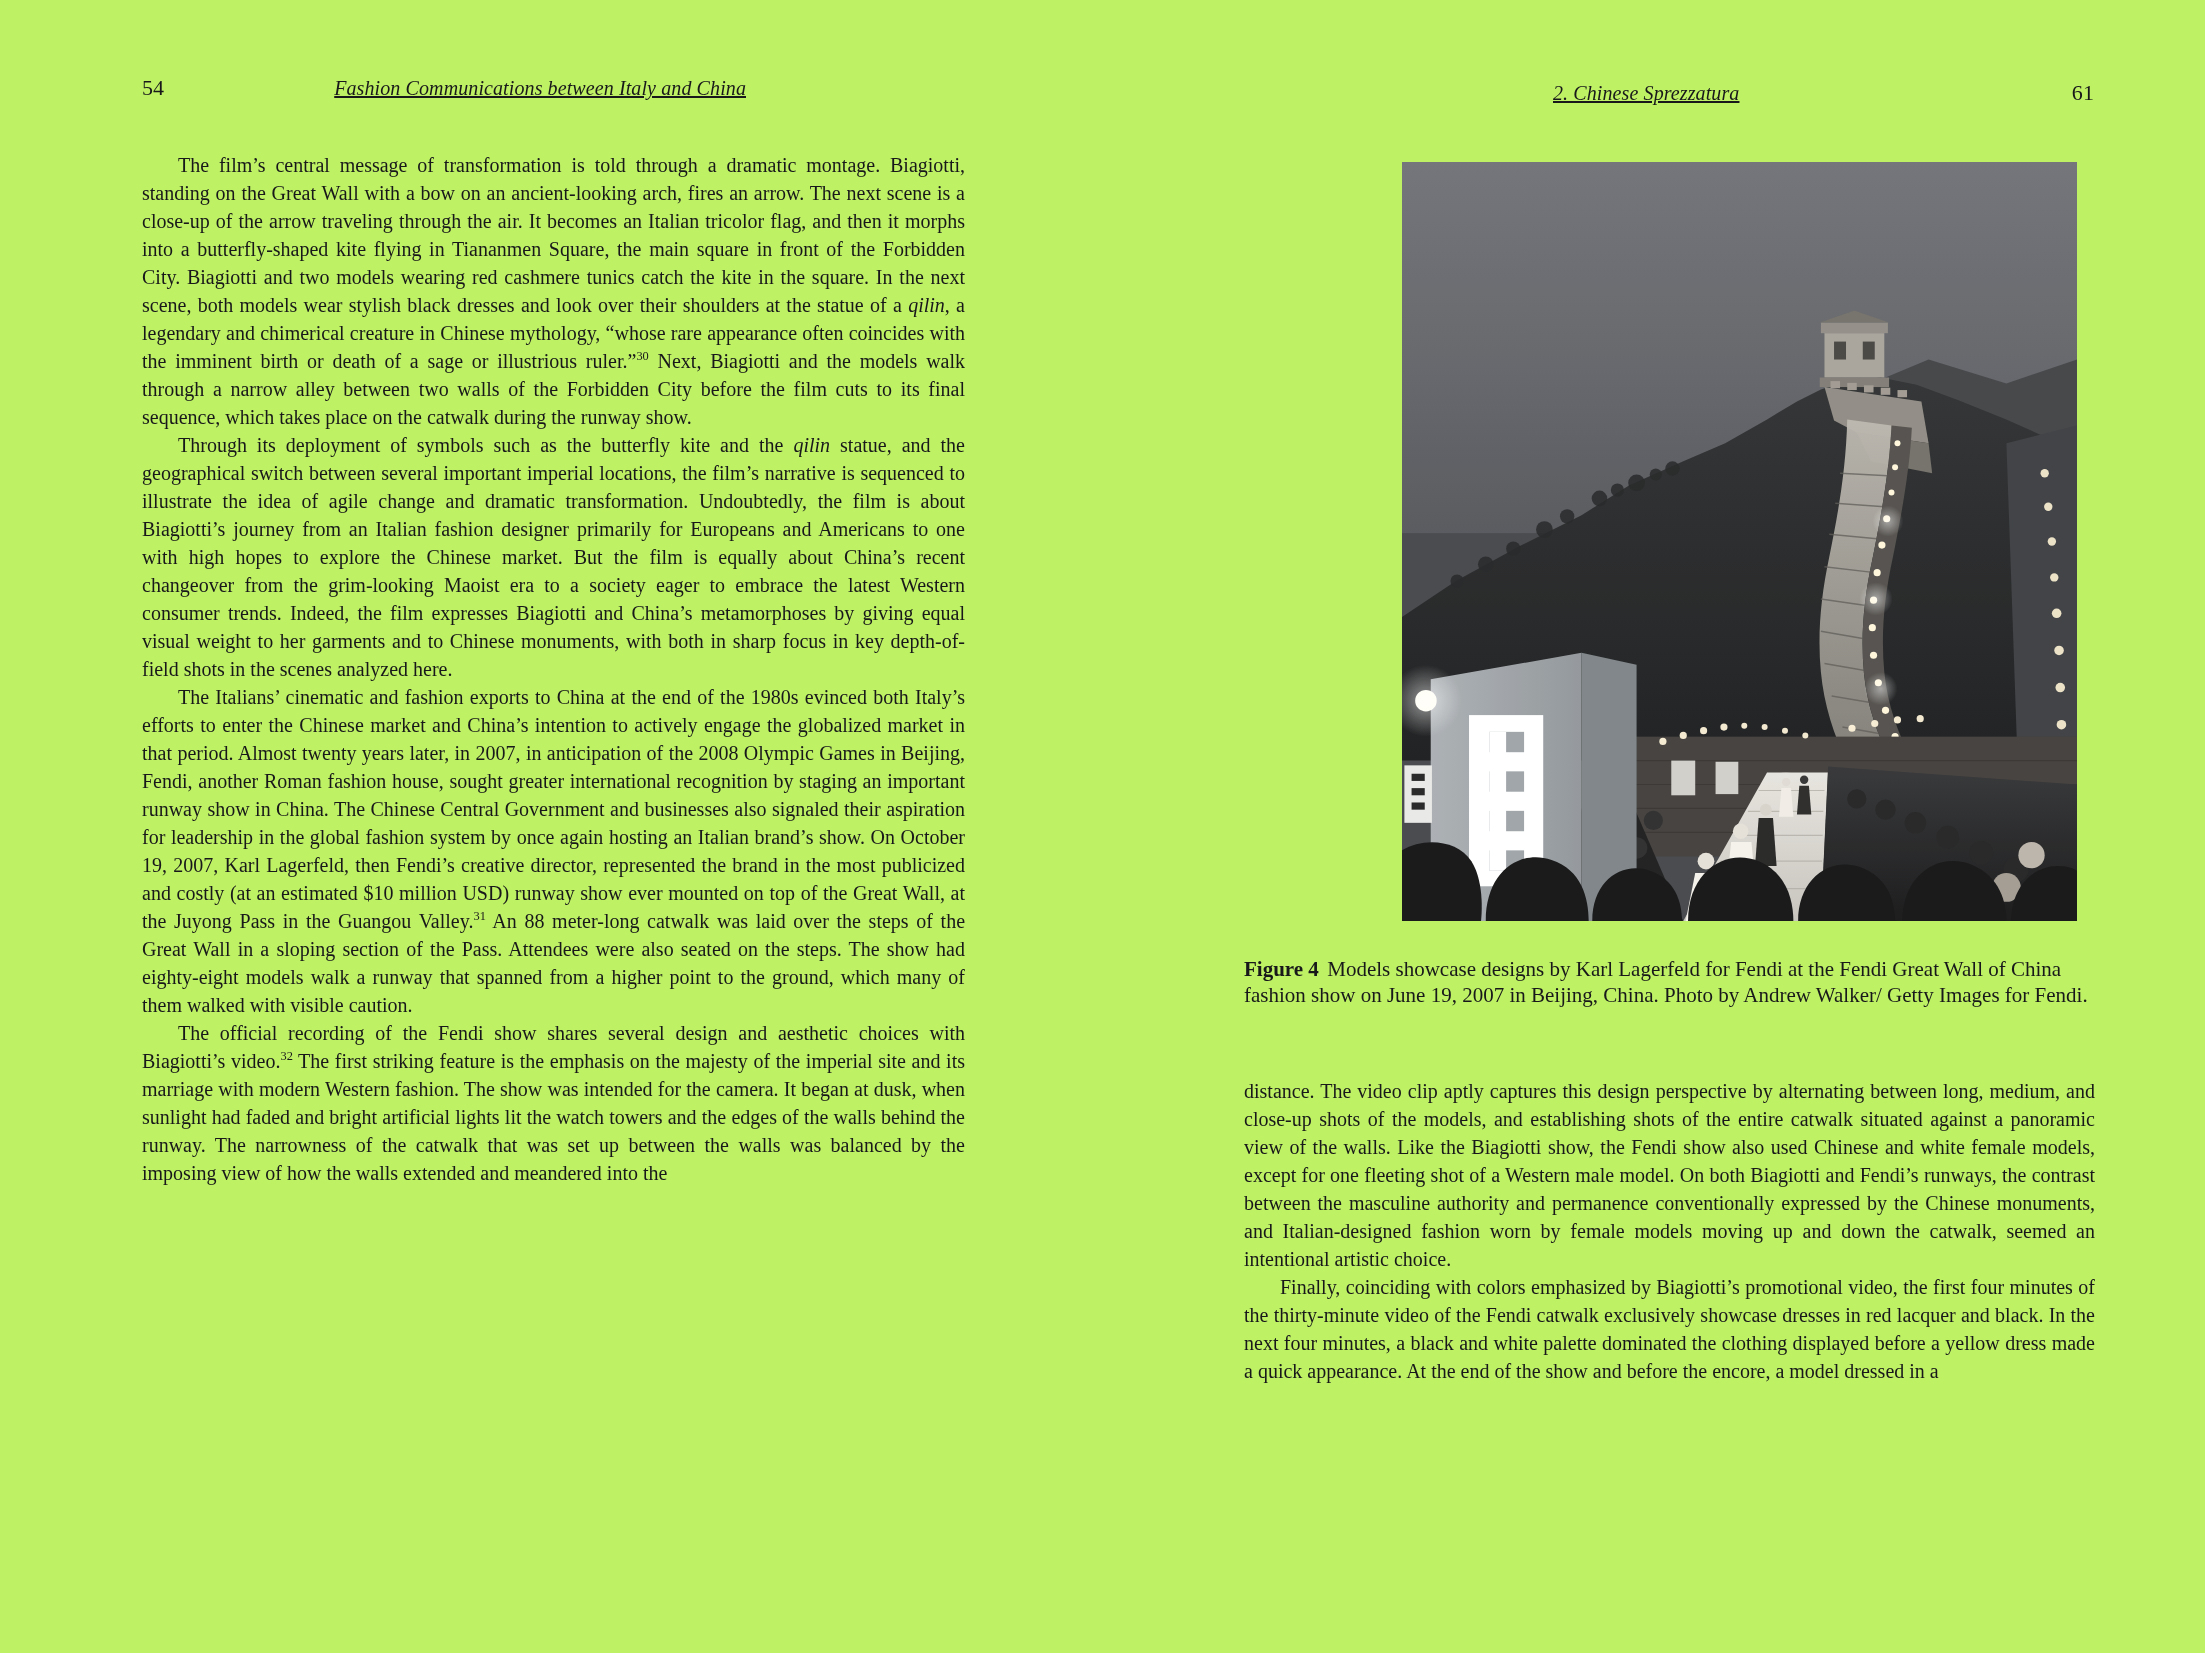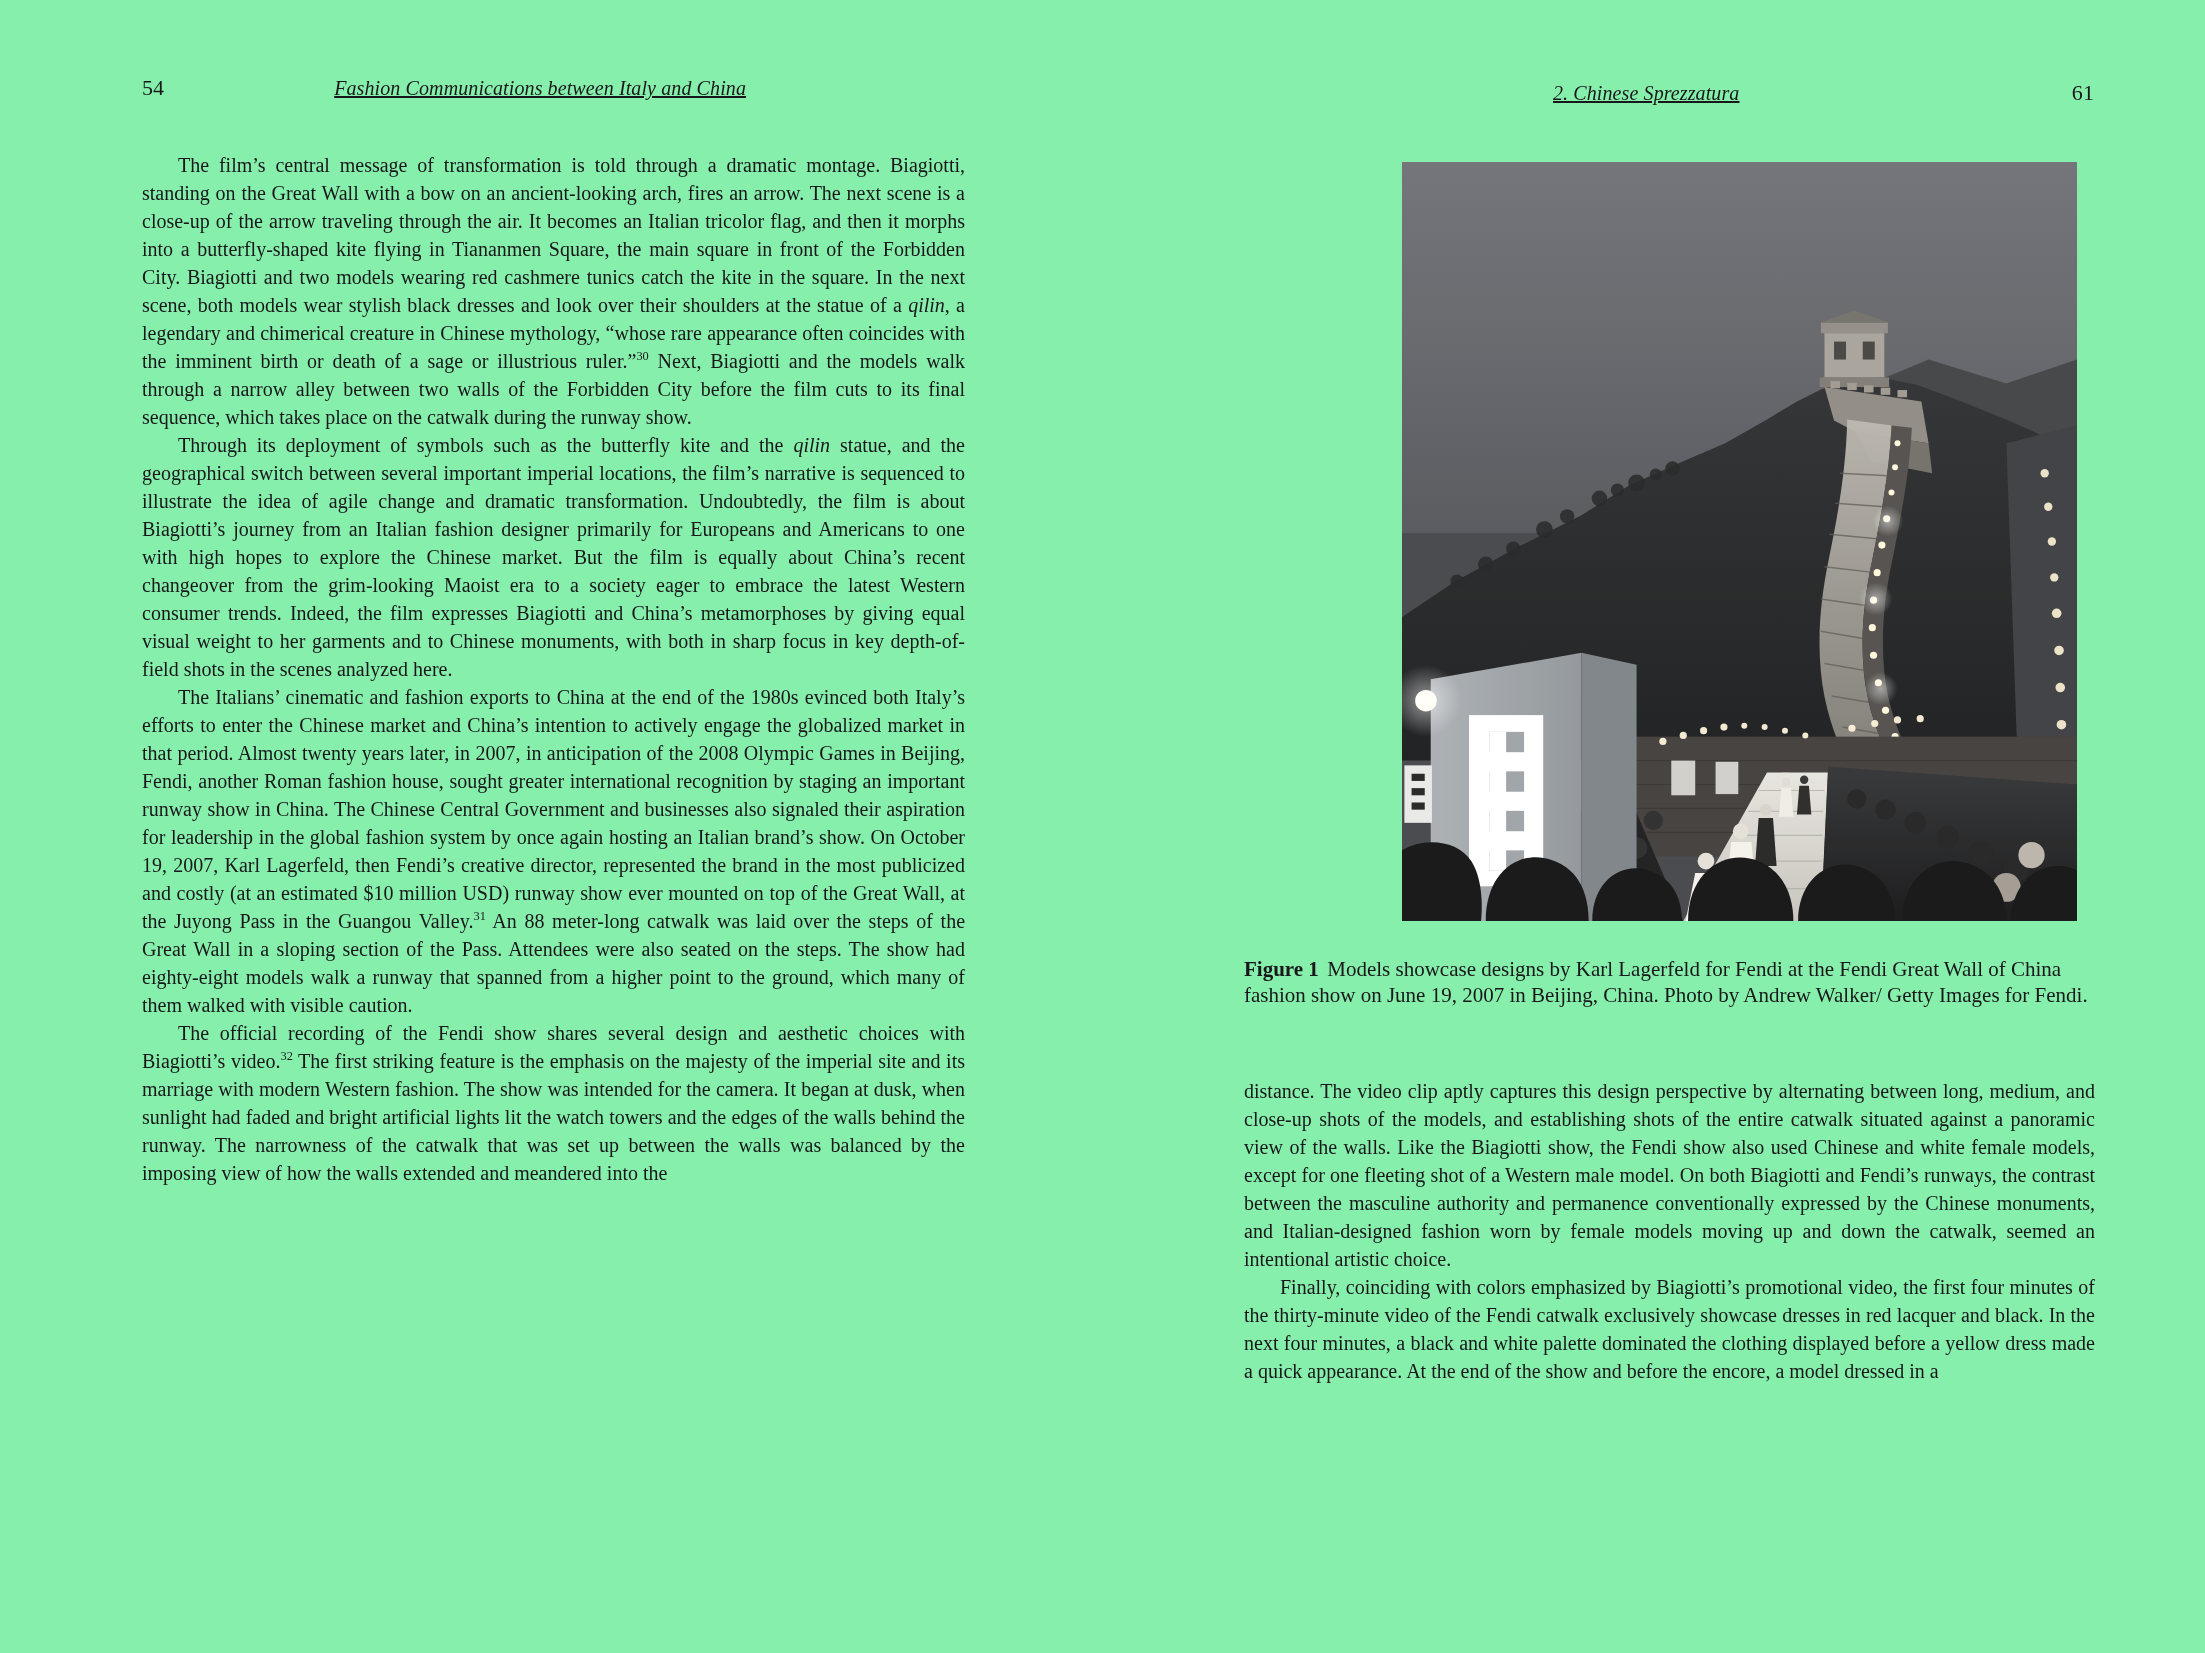--- a/index.html
+++ b/index.html
@@ -14,21 +14,21 @@
     font-family: "Liberation Serif", "DejaVu Serif", serif;
     color: #18181a;
     position: relative;
     overflow: hidden;
   }
 
   
   .spread {
     position: absolute;
     inset: 0;
-    background: #86efac;
+    background: #bef264;
     padding-left: 28px;
   }
 
   
   .running-head {
     position: absolute;
     top: 77px;
     height: 32px;
     display: flex;
     align-items: baseline;
@@ -399,21 +399,21 @@
           <path d="M1018,1268 C1018,1198 1072,1164 1120,1180 L1128,1184 L1128,1268 Z"></path>
         </g>
 
         <g opacity="0.07">
           <rect x="0" y="0" width="1128" height="1268" fill="#ffffff"></rect>
         </g>
       </svg>
     </div>
 
     <div class="fig-caption">
-      <b>Figure 1</b><span class="cap-sep"></span><span>Models showcase designs by Karl Lagerfeld for Fendi at the Fendi Great Wall of China fashion show on June 19, 2007 in Beijing, China. Photo by Andrew Walker/ Getty Images for Fendi.</span>
+      <b>Figure 4</b><span class="cap-sep"></span><span>Models showcase designs by Karl Lagerfeld for Fendi at the Fendi Great Wall of China fashion show on June 19, 2007 in Beijing, China. Photo by Andrew Walker/ Getty Images for Fendi.</span>
     </div>
   </div>
 
   <div class="col col-right-lower">
     <p class="no-indent">
       <span>distance. The video clip aptly captures this design perspective by alternating between long, medium, and close-up shots of the models, and establishing shots of the entire catwalk situated against a panoramic view of the walls. Like the Biagiotti show, the Fendi show also used Chinese and white female models, except for one fleeting shot of a Western male model. On both Biagiotti and Fendi’s runways, the contrast between the masculine authority and permanence conventionally expressed by the Chinese monuments, and Italian-designed fashion worn by female models moving up and down the catwalk, seemed an intentional artistic choice.</span>
     </p>
     <p>
       <span>Finally, coinciding with colors emphasized by Biagiotti’s promotional video, the first four minutes of the thirty-minute video of the Fendi catwalk exclusively showcase dresses in red lacquer and black. In the next four minutes, a black and white palette dominated the clothing displayed before a yellow dress made a quick appearance. At the end of the show and before the encore, a model dressed in a</span>
     </p>

